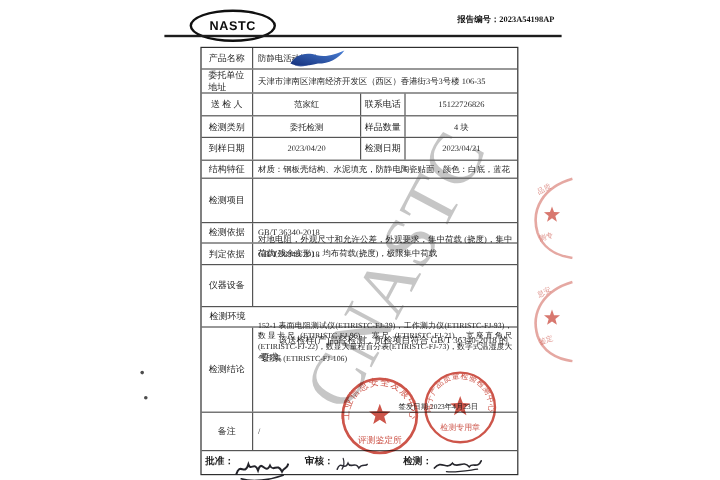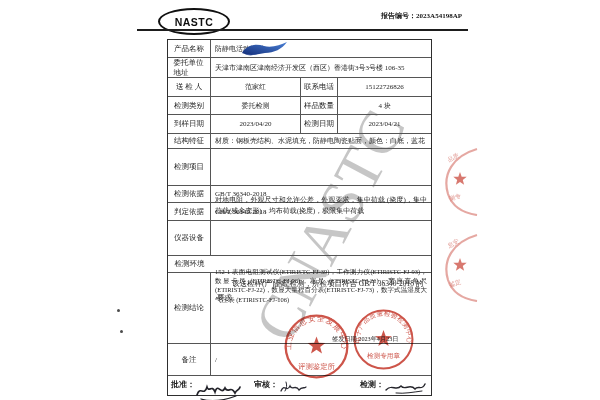--- a/index.html
+++ b/index.html
@@ -45,21 +45,21 @@
   .items-val{font-size:7px;line-height:1.6;}
   .equip-val{font-size:6.5px;line-height:1.42;}
   .concl-cell{display:block;font-size:7.5px;line-height:1.9;padding:4px 6px 0 6px;}
   .concl-cell .indent{text-indent:2em;}
   .nowrap{white-space:nowrap;overflow:hidden;}
 
   
   .signrow{position:relative;display:block;}
   .sig-group{position:absolute;top:3px;display:flex;align-items:flex-start;}
   .sig-label{font-size:8px;font-weight:600;}
-  .g-approve{left:3px;} .g-review{left:86px;} .g-test{left:192px;justify-content:center;}
+  .g-approve{left:3px;} .g-review{left:86px;} .g-test{left:168px;justify-content:center;}
   .sig-svg{overflow:visible;}
 
   
   .stamp{position:absolute;mix-blend-mode:multiply;opacity:.86;z-index:4;pointer-events:none;}
   .stamp-left{left:283px;top:313px;width:67px;height:67px;}
   .stamp-right{left:352px;top:308px;width:63px;height:63px;}
   .issue-date{position:absolute;left:332px;top:335px;font-size:6.2px;color:#1b1b1b;z-index:5;white-space:nowrap;}
   .edge-seal{position:absolute;left:437px;width:43px;height:70px;z-index:3;opacity:.8;}
   .es1{top:146px;} .es2{top:232px;}
   .ink-blob{position:absolute;left:240px;top:40px;width:50px;height:18px;z-index:4;}

